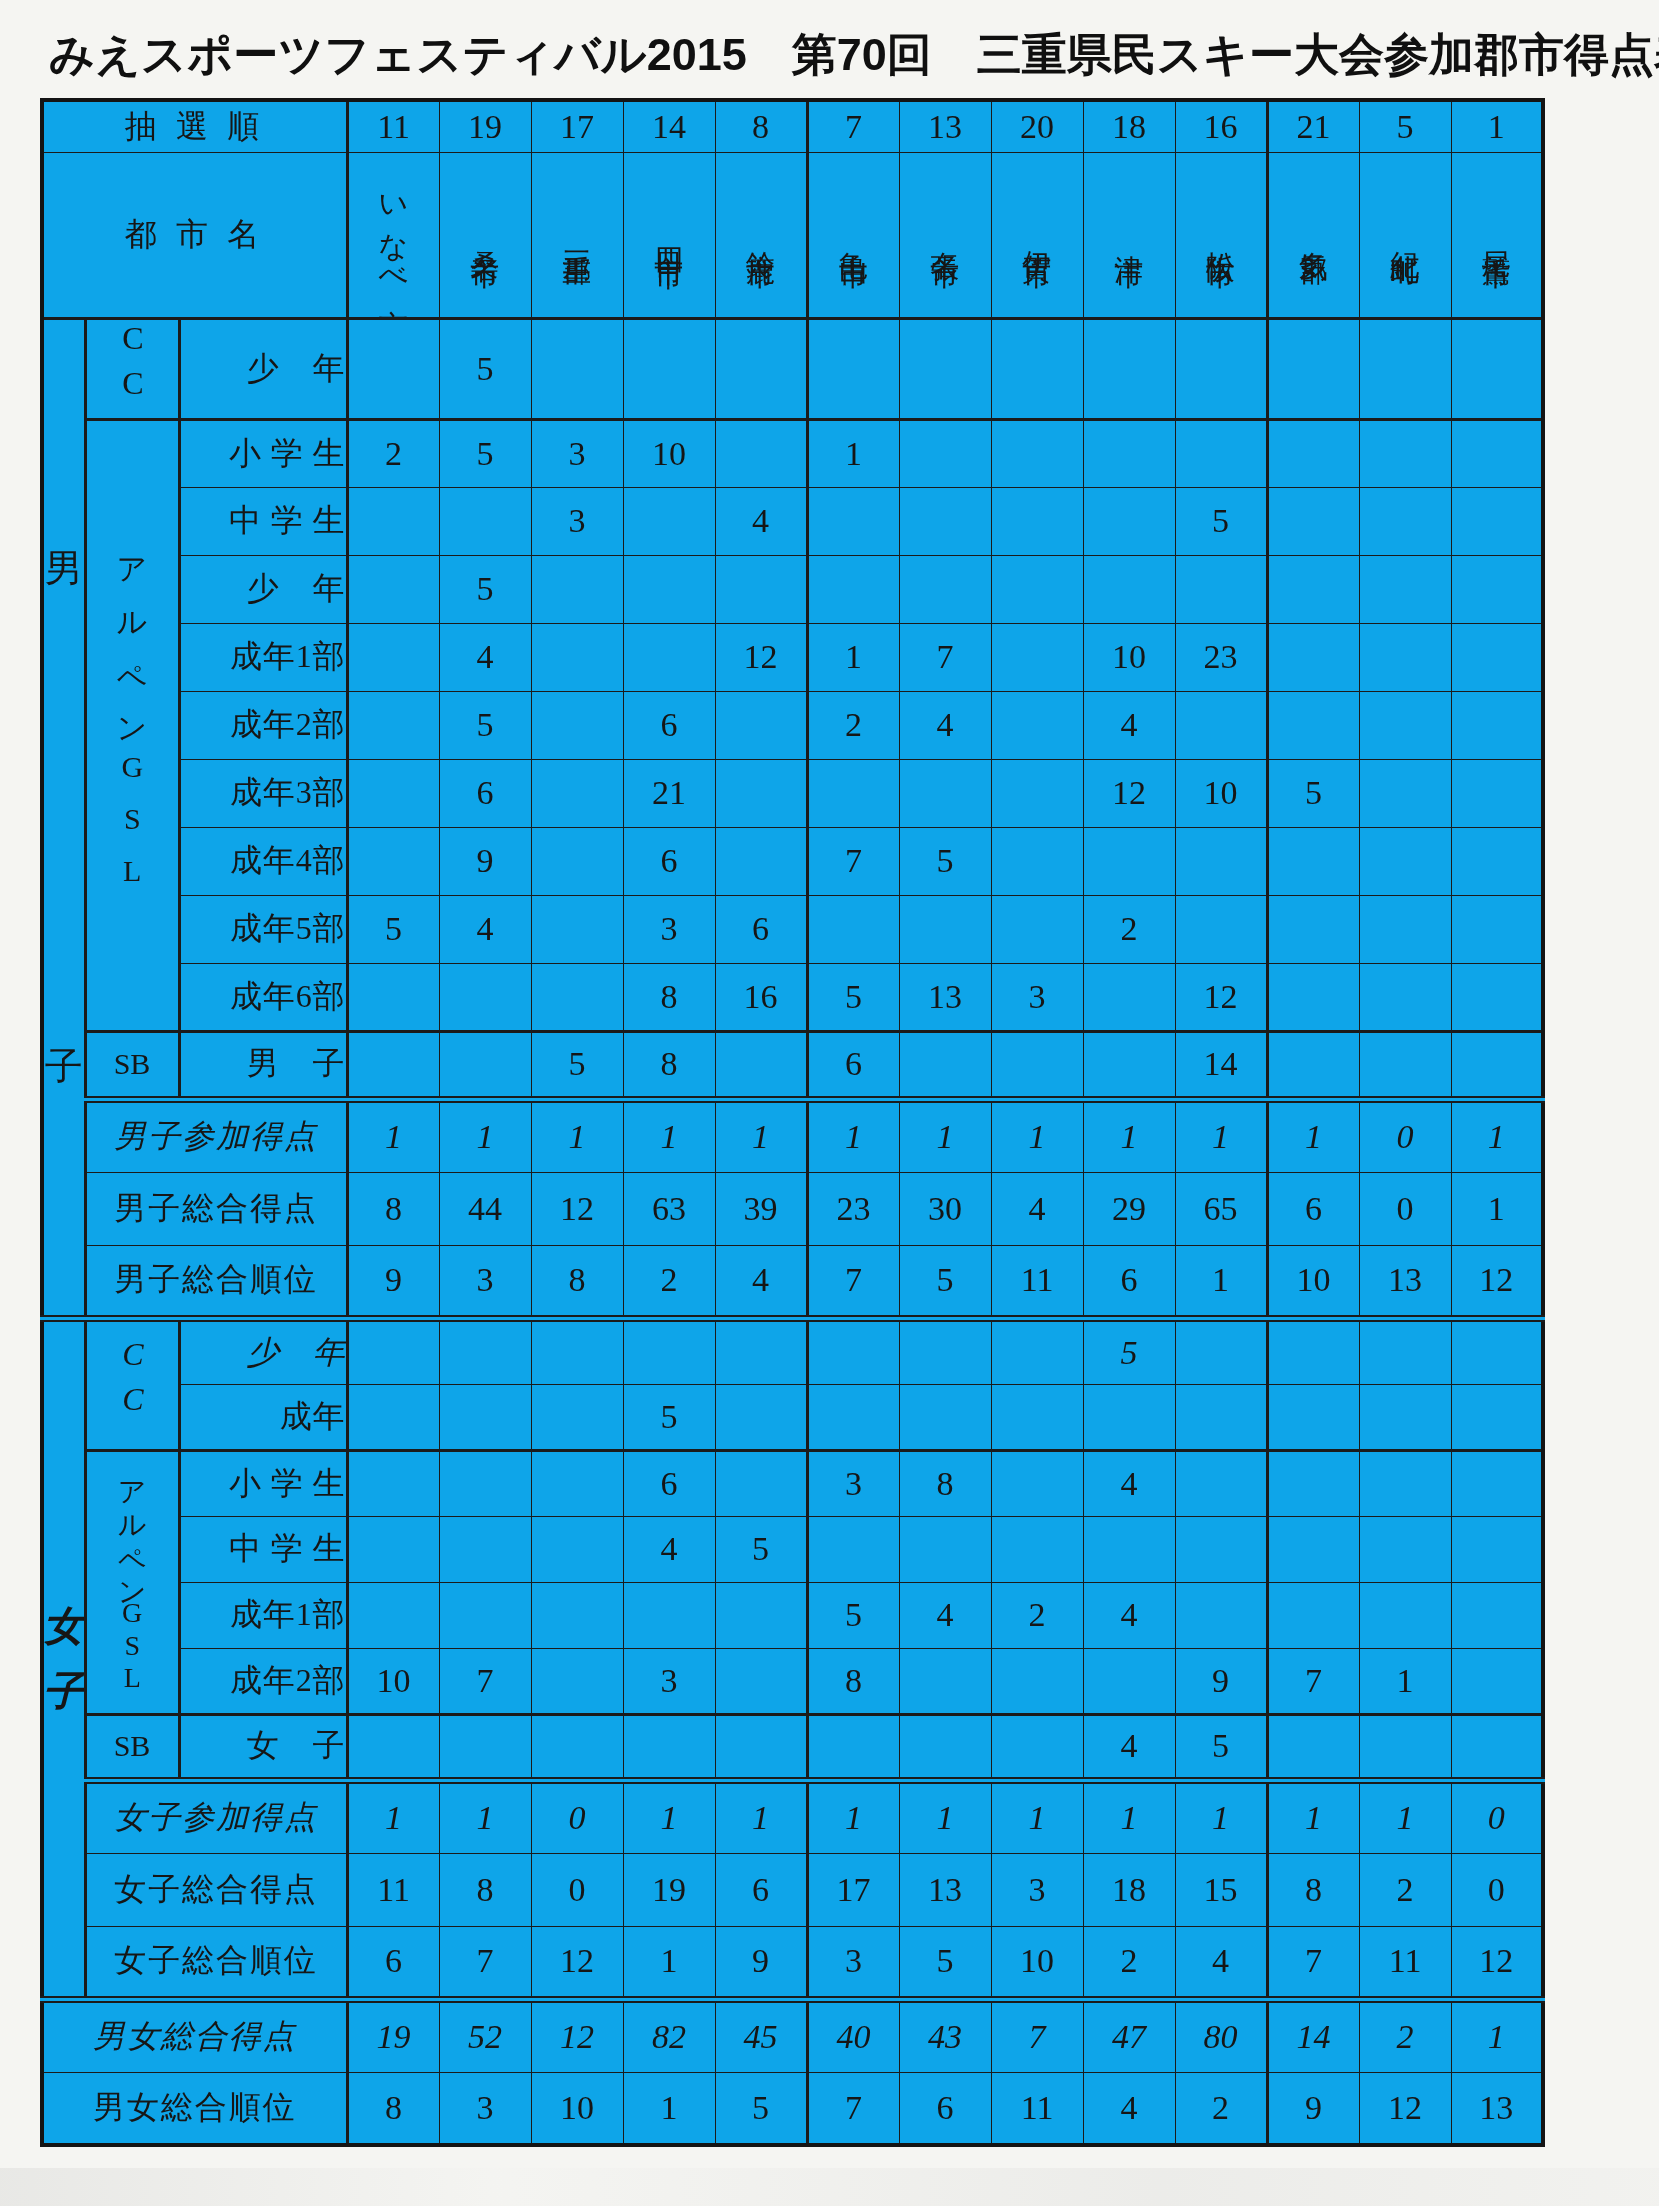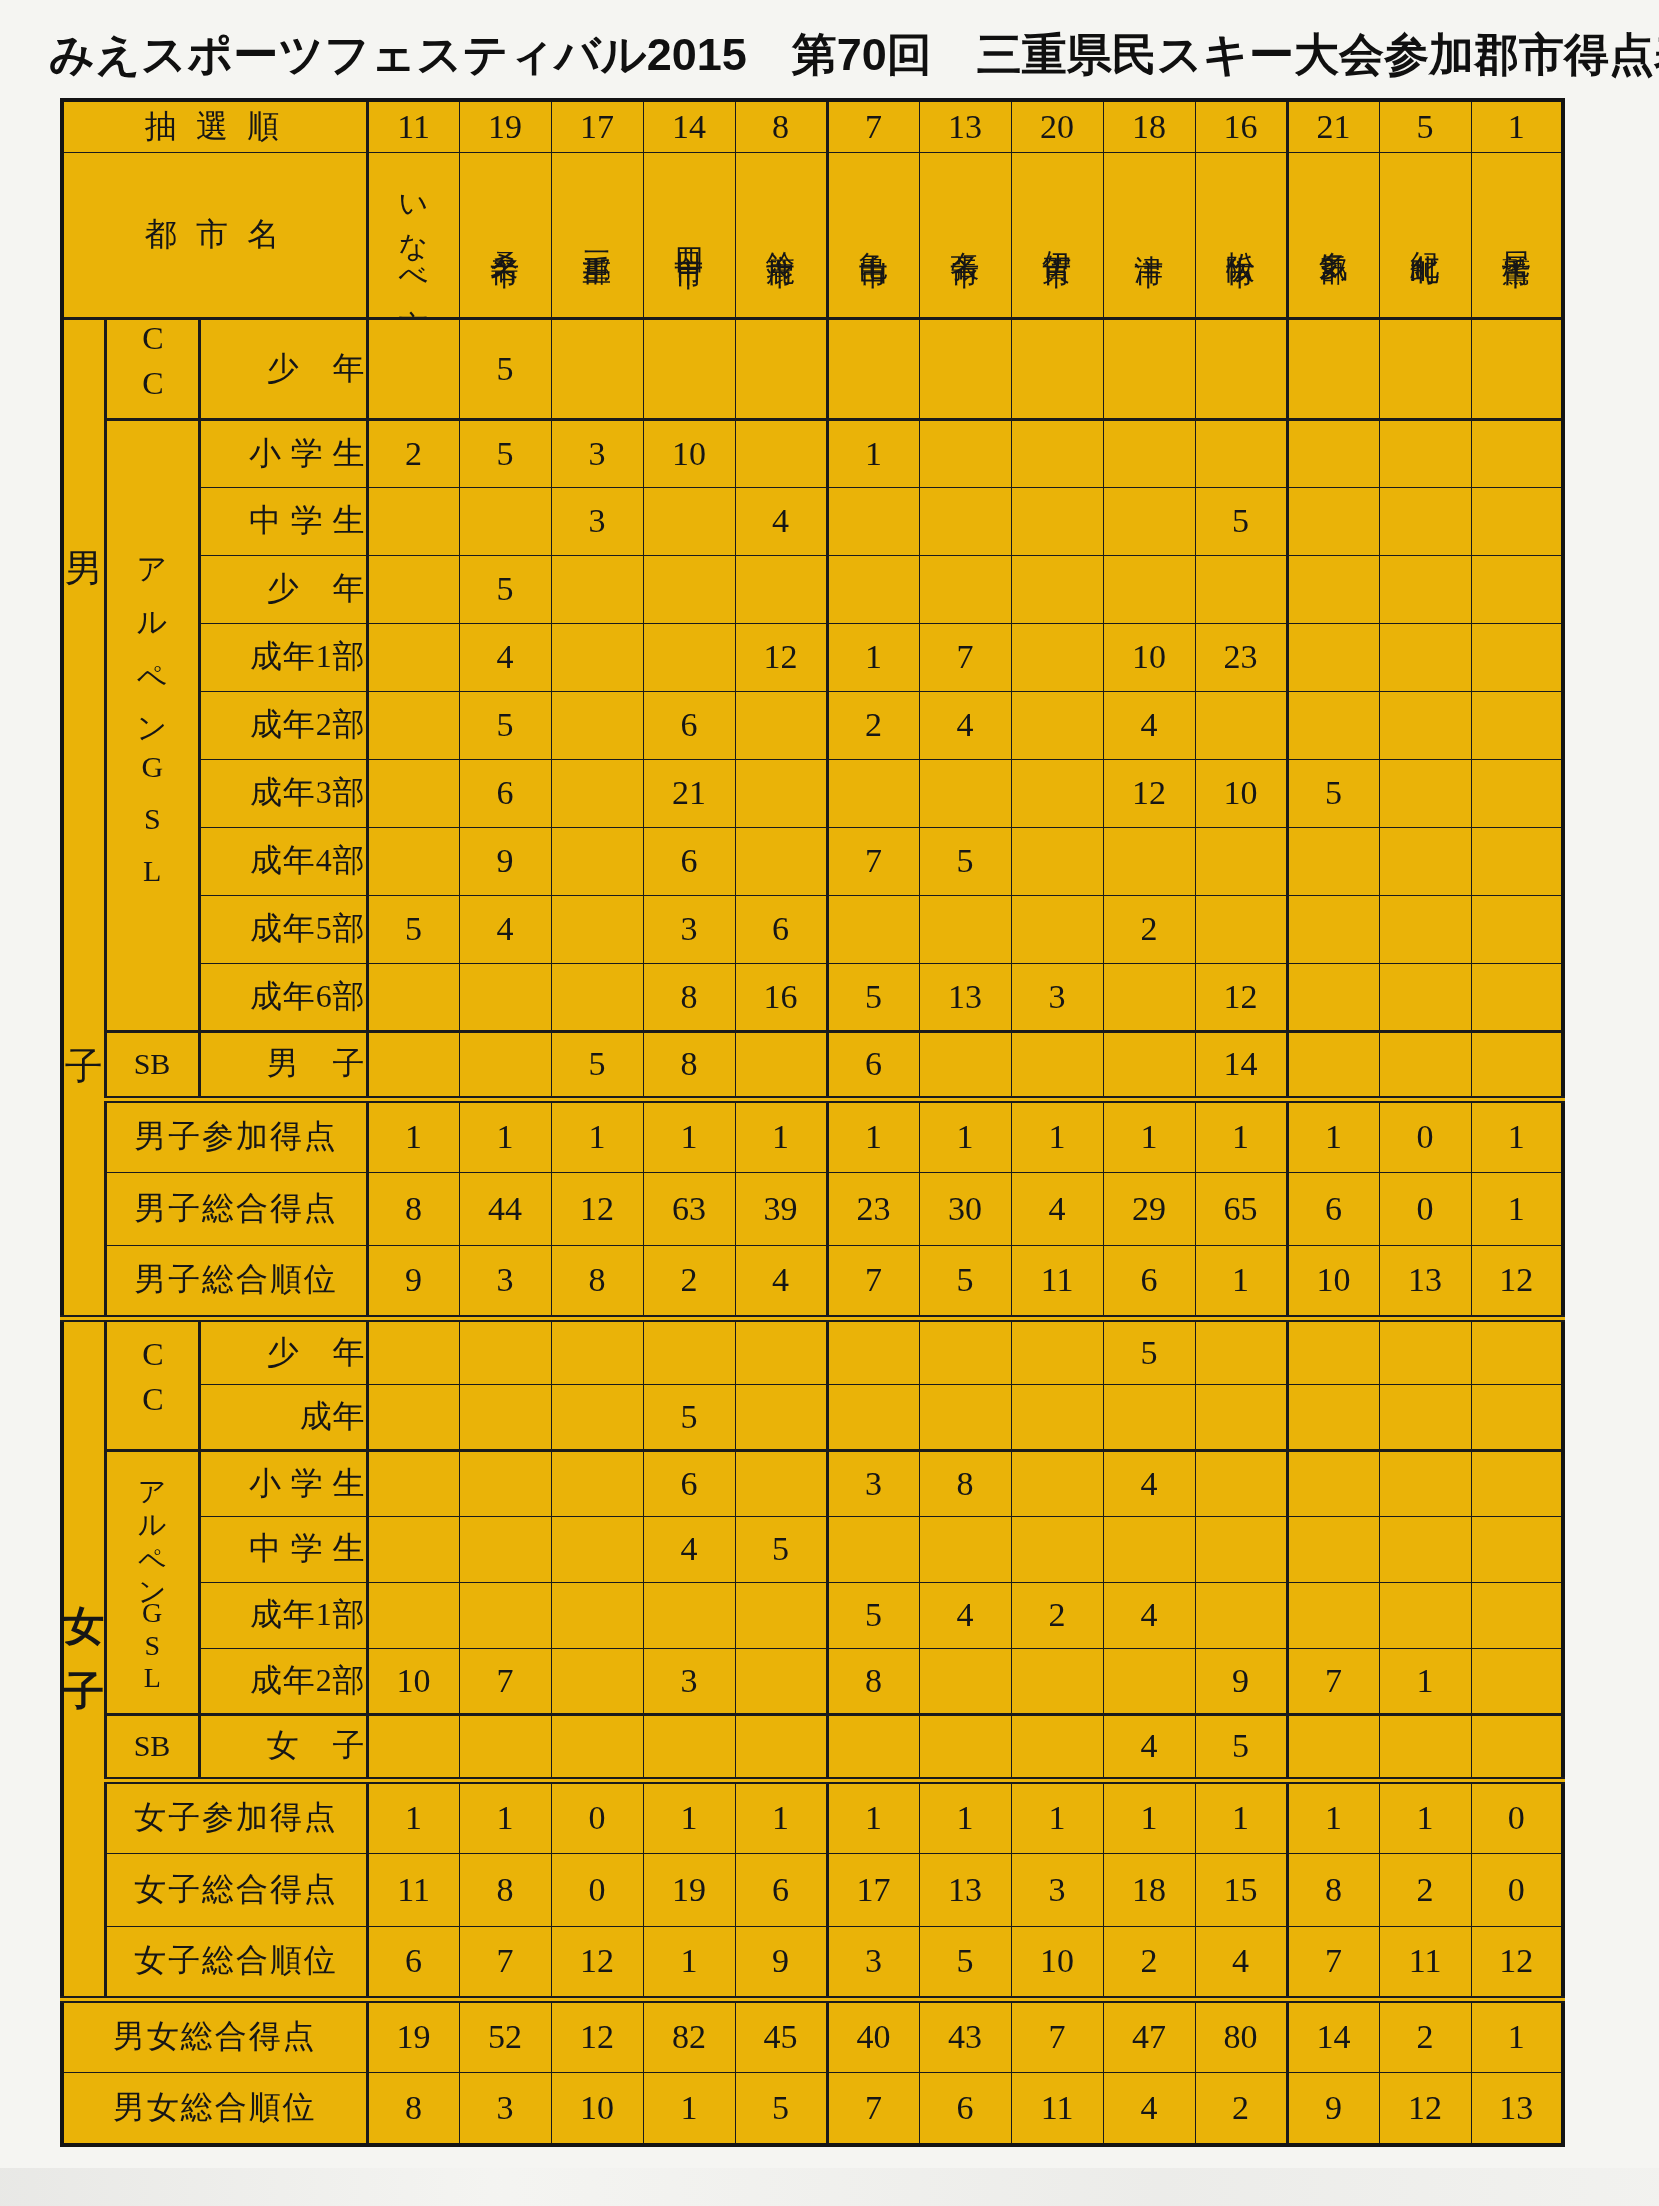--- a/index.html
+++ b/index.html
@@ -20,40 +20,40 @@
     font-family:"Liberation Sans","DejaVu Sans",sans-serif;
     font-weight:bold;
     font-size:45px;
     letter-spacing:0px;
     color:#101010;
     white-space:nowrap;
   }
   table.score{
     border-collapse:collapse;
     table-layout:fixed;
-    margin-left:60px;
+    margin-left:40px;
     width:1505px;
-    background:#eab308;
+    background:#0ea5e9;
     border:4.7px solid #141414;
   }
   td{
     border:1.9px solid #1b1b1b;
     text-align:center;
     vertical-align:middle;
     padding:0;
     overflow:hidden;
   }
   td.num{font-size:34px;}
   td.rl{font-size:32px; letter-spacing:0.9px;text-align:right;}
   td.tl{font-size:32px; letter-spacing:1.9px;}
   td.hl{font-size:32px; letter-spacing:5.6px;}
   td.cat{font-size:30px;}
   .brT{border-right-width:3.8px;}
   .btT{border-top-width:3.8px;}
-  .btD{border-top:7.5px double #1b1b1b;}
+  .btD{border-top:7.5px double #1b1b1b;font-style:italic;}
   .vtext{
     writing-mode:vertical-rl;
     text-orientation:upright;
     display:inline-block;
     line-height:1.05;
     letter-spacing:3.8px;
     font-size:29px;
   }
   .vtext.alpine-m{font-size:30px; letter-spacing:19px;}
   .vtext.alpine-w{font-size:28px; letter-spacing:1.9px;}

